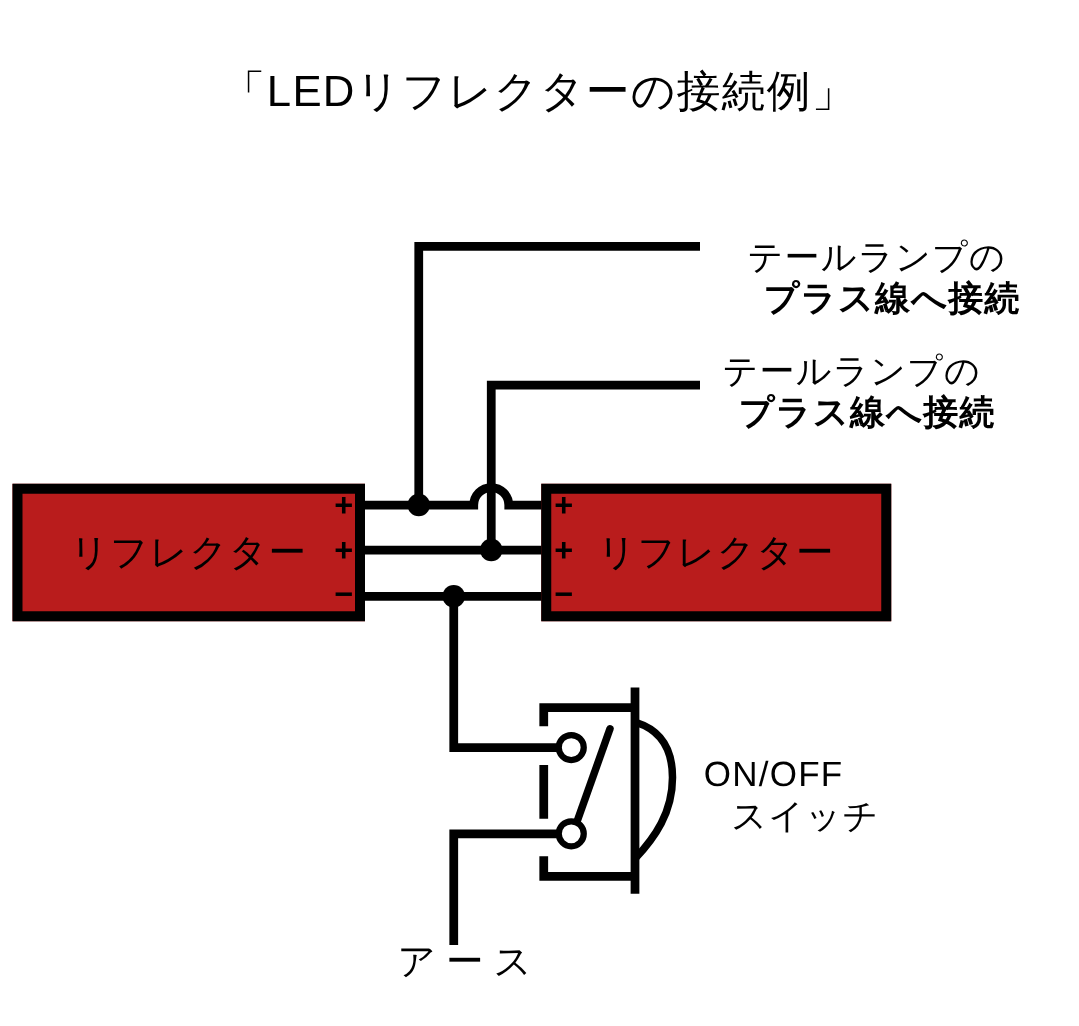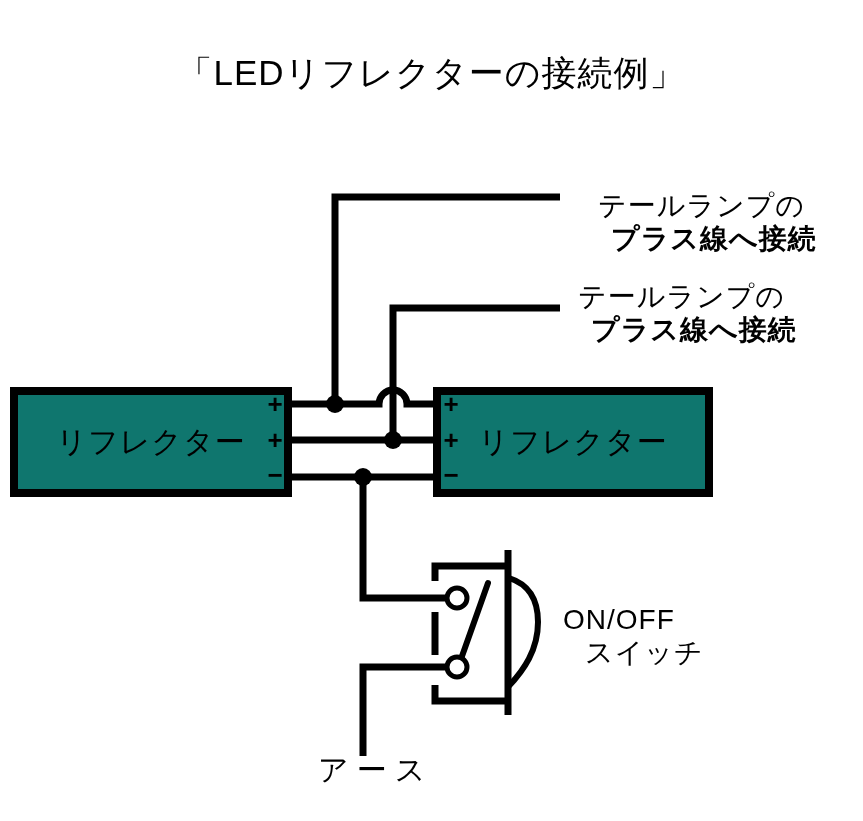--- a/index.html
+++ b/index.html
@@ -27,21 +27,21 @@
   .wiring {
     position: absolute;
     left: 0; top: 0;
     width: 863px;
     height: 821px;
   }
   .box {
     position: absolute;
     box-sizing: border-box;
     border: 8px solid #000000;
-    background: #0f766e;
+    background: #b91c1c;
     display: flex;
     align-items: center;
     justify-content: center;
     font-size: 30px;
     letter-spacing: 1px;
   }
   .box-left  { left: 10px;  top: 387px; width: 282px; height: 110px; }
   .box-right { left: 433px; top: 387px; width: 280px; height: 110px; }
   .terminal {
     position: absolute;

